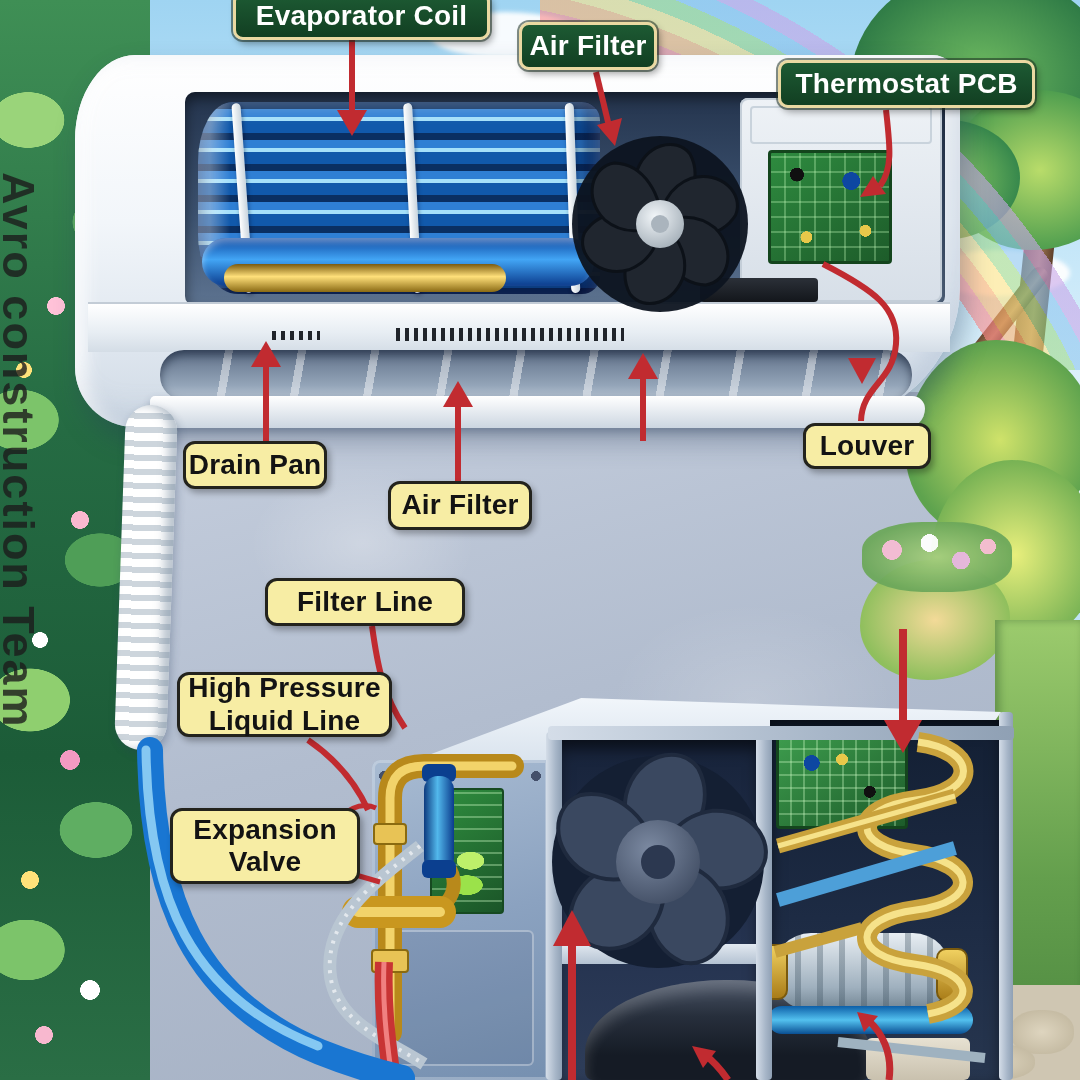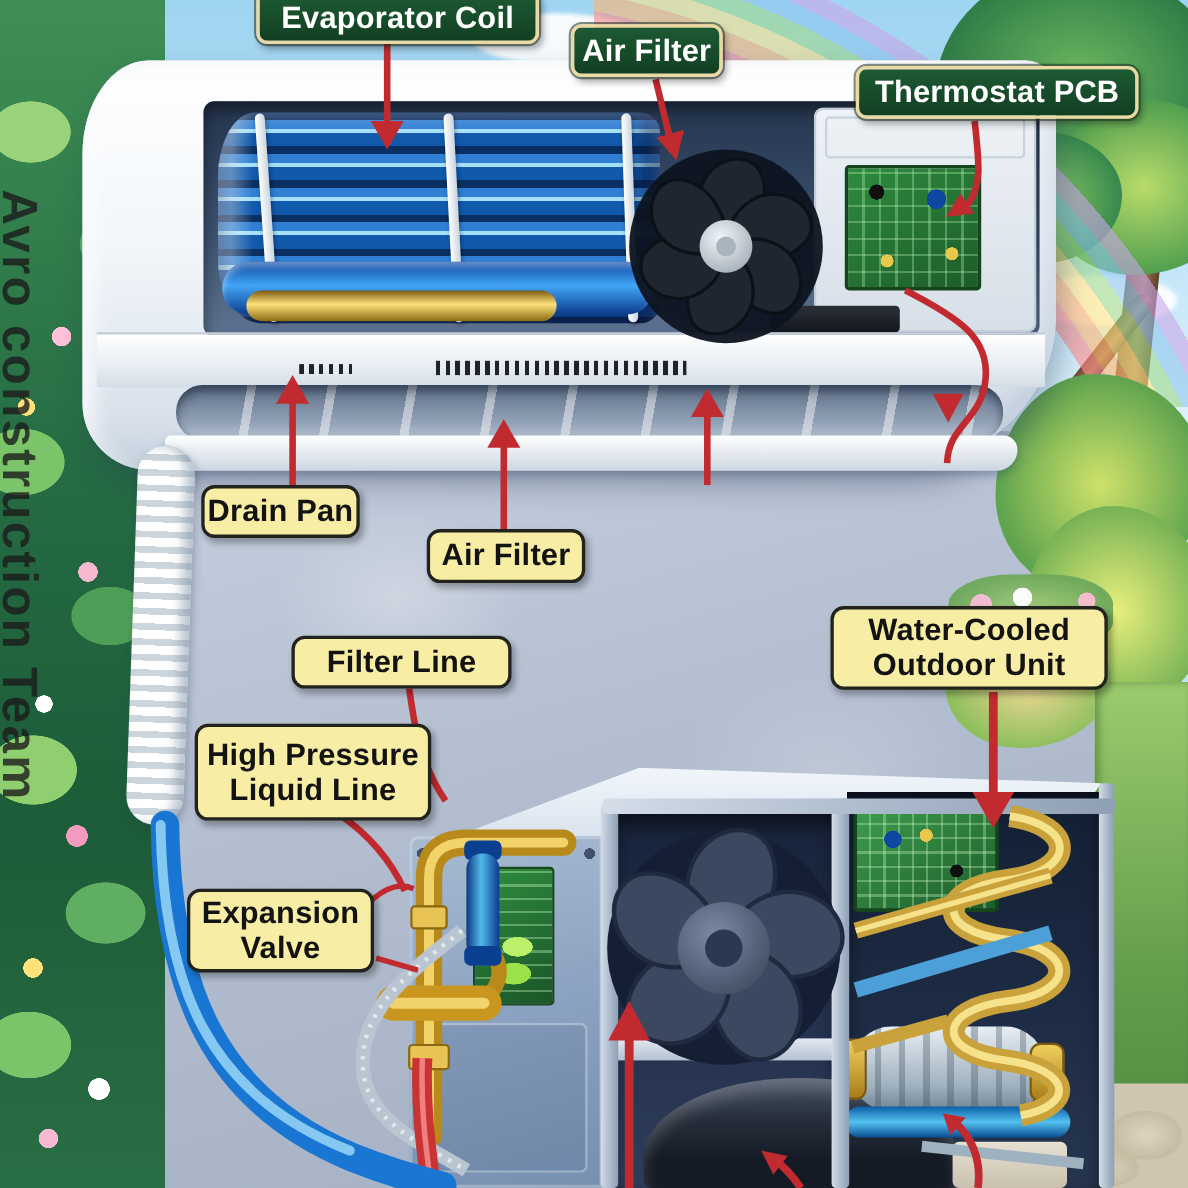--- a/index.html
+++ b/index.html
@@ -332,20 +332,19 @@
       <path class="red-line" stroke-width="7" d="M889,1080 C893,1052 881,1032 869,1021"></path>
       <polygon class="red-head" points="857,1012 864,1032 878,1016"></polygon>
     </g>
   </svg>
 
   <div class="lbl lbl-green" style="left:233px;top:-8px;width:257px;height:48px">Evaporator Coil</div>
   <div class="lbl lbl-green" style="left:519px;top:22px;width:138px;height:48px">Air Filter</div>
   <div class="lbl lbl-green" style="left:778px;top:60px;width:257px;height:48px">Thermostat PCB</div>
   <div class="lbl lbl-yellow" style="left:183px;top:441px;width:144px;height:48px">Drain Pan</div>
   <div class="lbl lbl-yellow" style="left:388px;top:481px;width:144px;height:49px">Air Filter</div>
+  <div class="lbl lbl-yellow" style="left:803px;top:423px;width:128px;height:46px">Louver</div>
   <div class="lbl lbl-yellow" style="left:265px;top:578px;width:200px;height:48px">Filter Line</div>
-  <div class="lbl lbl-yellow" style="left:177px;top:658px;width:215px;height:88px">High Pressure
+  <div class="lbl lbl-yellow" style="left:177px;top:672px;width:215px;height:65px">High Pressure
 Liquid Line</div>
-  <div class="lbl lbl-yellow" style="left:170px;top:808px;width:170px;height:76px">Expansion
+  <div class="lbl lbl-yellow" style="left:170px;top:808px;width:190px;height:76px">Expansion
 Valve</div>
-  <div class="lbl lbl-yellow" style="left:755px;top:551px;width:252px;height:76px">Water-Cooled
-Outdoor Unit</div>
 </div>
 
 </body></html>

